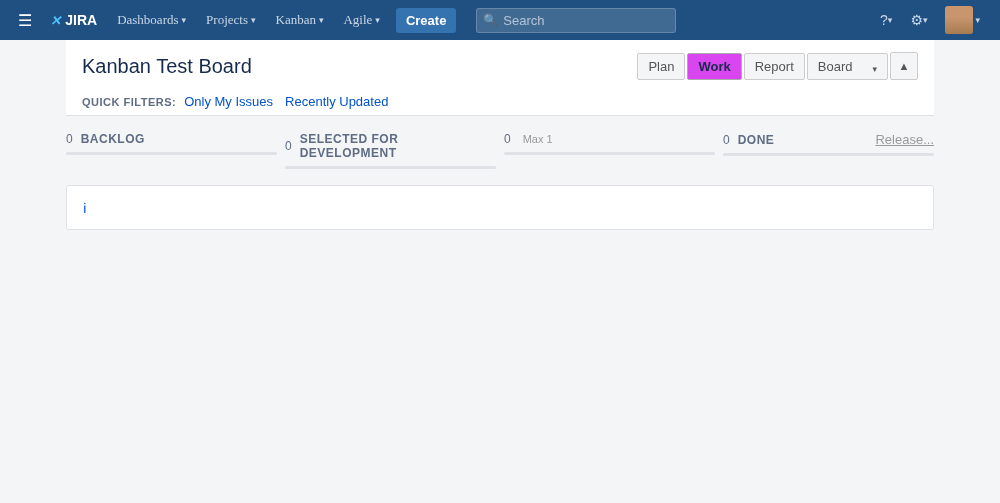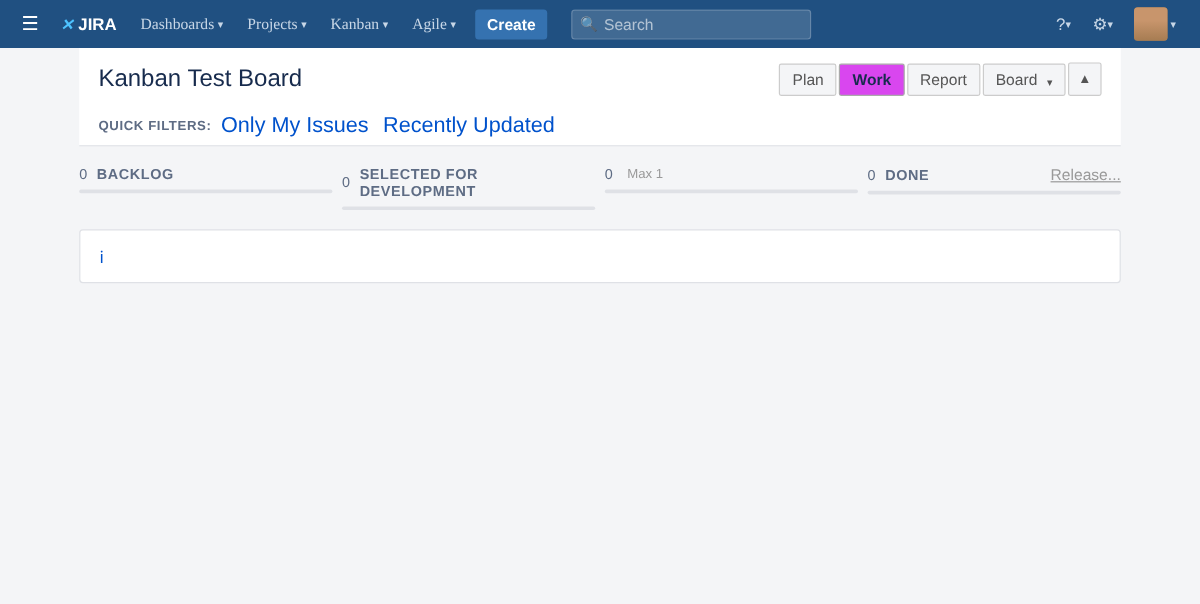--- a/index.html
+++ b/index.html
@@ -173,21 +173,21 @@
     .board-tab-dropdown {
       padding: 5px 10px;
       font-size: 13px;
       border: 1px solid #ccc;
       background: #f4f5f7;
       color: #555;
       cursor: pointer;
       border-radius: 2px;
       display: flex;
       align-items: flex-end;
-      gap: 8px;
+      gap: 20px;
     }
     .star-btn {
       width: 28px;
       height: 28px;
       border: 1px solid #ccc;
       background: #f4f5f7;
       border-radius: 2px;
       display: flex;
       align-items: center;
       justify-content: center;
@@ -208,21 +208,21 @@
       font-weight: bold;
       color: #5e6c84;
       margin-right: 8px;
       font-size: 11px;
       text-transform: uppercase;
       letter-spacing: 0.5px;
     }
     .quick-filter-link {
       color: #0052cc;
       cursor: pointer;
-      font-size: 18px;
+      font-size: 13px;
       margin-right: 12px;
       text-decoration: none;
     }
 
     
     .columns-row {
       display: flex;
       gap: 8px;
       margin-bottom: 8px;
     }

